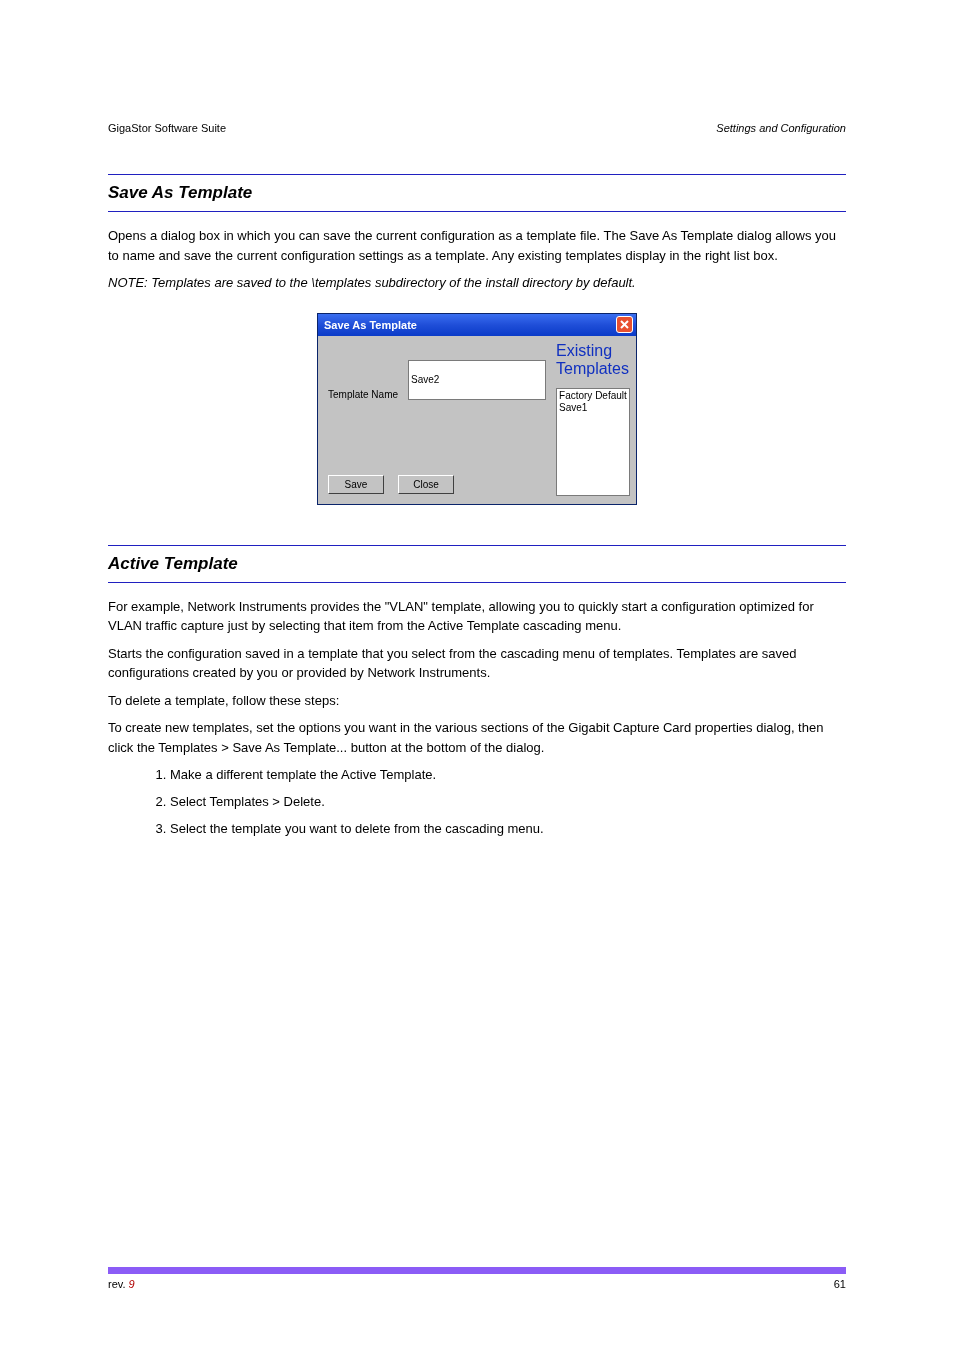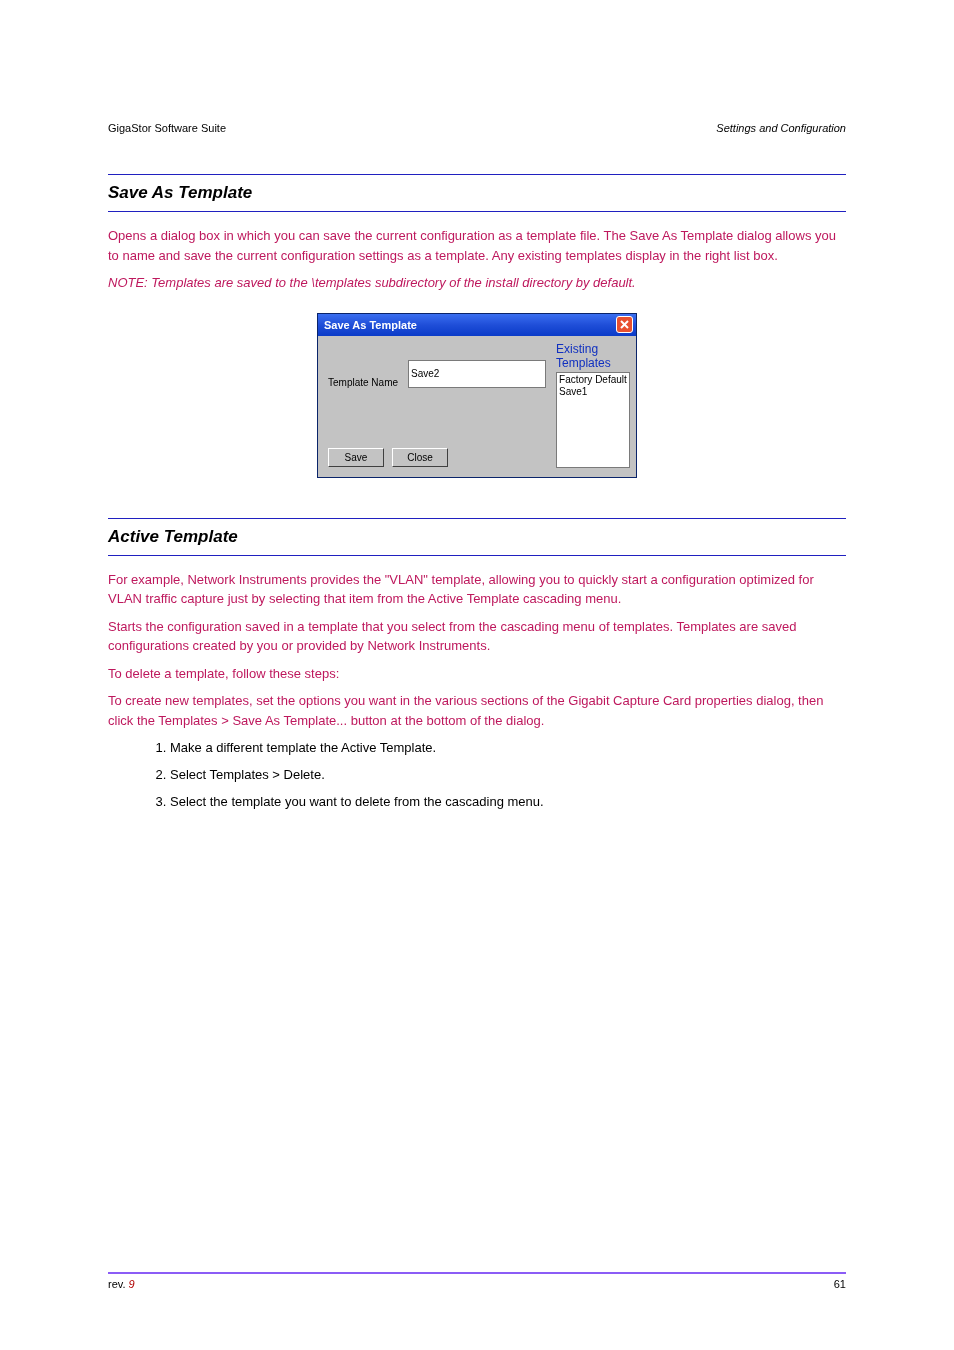--- a/index.html
+++ b/index.html
@@ -31,21 +31,21 @@
     font-style: italic;
     color: #000;
     border-top: 1.5px solid #2020c0;
     border-bottom: 1.5px solid #2020c0;
     padding: 8px 0;
     margin: 18px 0 14px 0;
   }
   .body-text {
     font-size: 13px;
     line-height: 1.5;
-    color: #be185d;
+    color: #000000;
     margin: 8px 0;
   }
   .body-text.italic { font-style: italic; }
   .note-label { font-weight: normal; }
 
   
   .dialog-wrap {
     display: flex;
     justify-content: center;
     margin: 20px 0 40px 0;
@@ -101,74 +101,74 @@
   }
   .field-label {
     font-size: 10px;
     color: #000;
     white-space: nowrap;
   }
   .field-input {
     flex: 1;
     height: 16px;
     font-size: 10px;
-    padding: 13px 2px;
+    padding: 19px 2px;
     border: 1px solid #7a7a7a;
     background: #ffffff;
     font-family: Tahoma, Arial, sans-serif;
   }
   .button-row {
     display: flex;
-    gap: 8px;
+    gap: 14px;
     margin-top: 60px;
     margin-bottom: 2px;
   }
   .win-btn {
     font-size: 10px;
     height: 19px;
     width: 56px;
     background: #c3c3c3;
     border: 1px solid #404040;
     border-top-color: #ffffff;
     border-left-color: #ffffff;
     cursor: pointer;
     font-family: Tahoma, Arial, sans-serif;
   }
   .dialog-right {
     flex: 1;
     padding: 4px 4px 6px 4px;
   }
   .group-label {
-    font-size: 12px;
+    font-size: 16px;
     color: #1030c0;
-    margin-bottom: 2px;
+    margin-bottom: 10px;
   }
   .listbox {
     background: #ffffff;
     border: 1px solid #7a7a7a;
-    height: 96px;
+    height: 108px;
     font-size: 10px;
     padding: 1px 2px;
     overflow: hidden;
   }
   .listbox div { line-height: 1.2; }
 
   .steps { margin: 6px 0 0 22px; }
   .steps li {
     font-size: 13px;
     line-height: 1.6;
     margin-bottom: 6px;
   }
 
   .footer {
     position: absolute;
     bottom: 60px;
     left: 108px;
     right: 108px;
-    border-top: 2px solid #8b5cf6;
+    border-top: 7px solid #8b5cf6;
     padding-top: 4px;
     font-size: 11px;
   }
   .footer .fl { float: left; }
   .footer .fr { float: right; }
   .red-ital { color: #b00000; font-style: italic; }
 </style>
 </head>
 <body>
 <div class="page">

